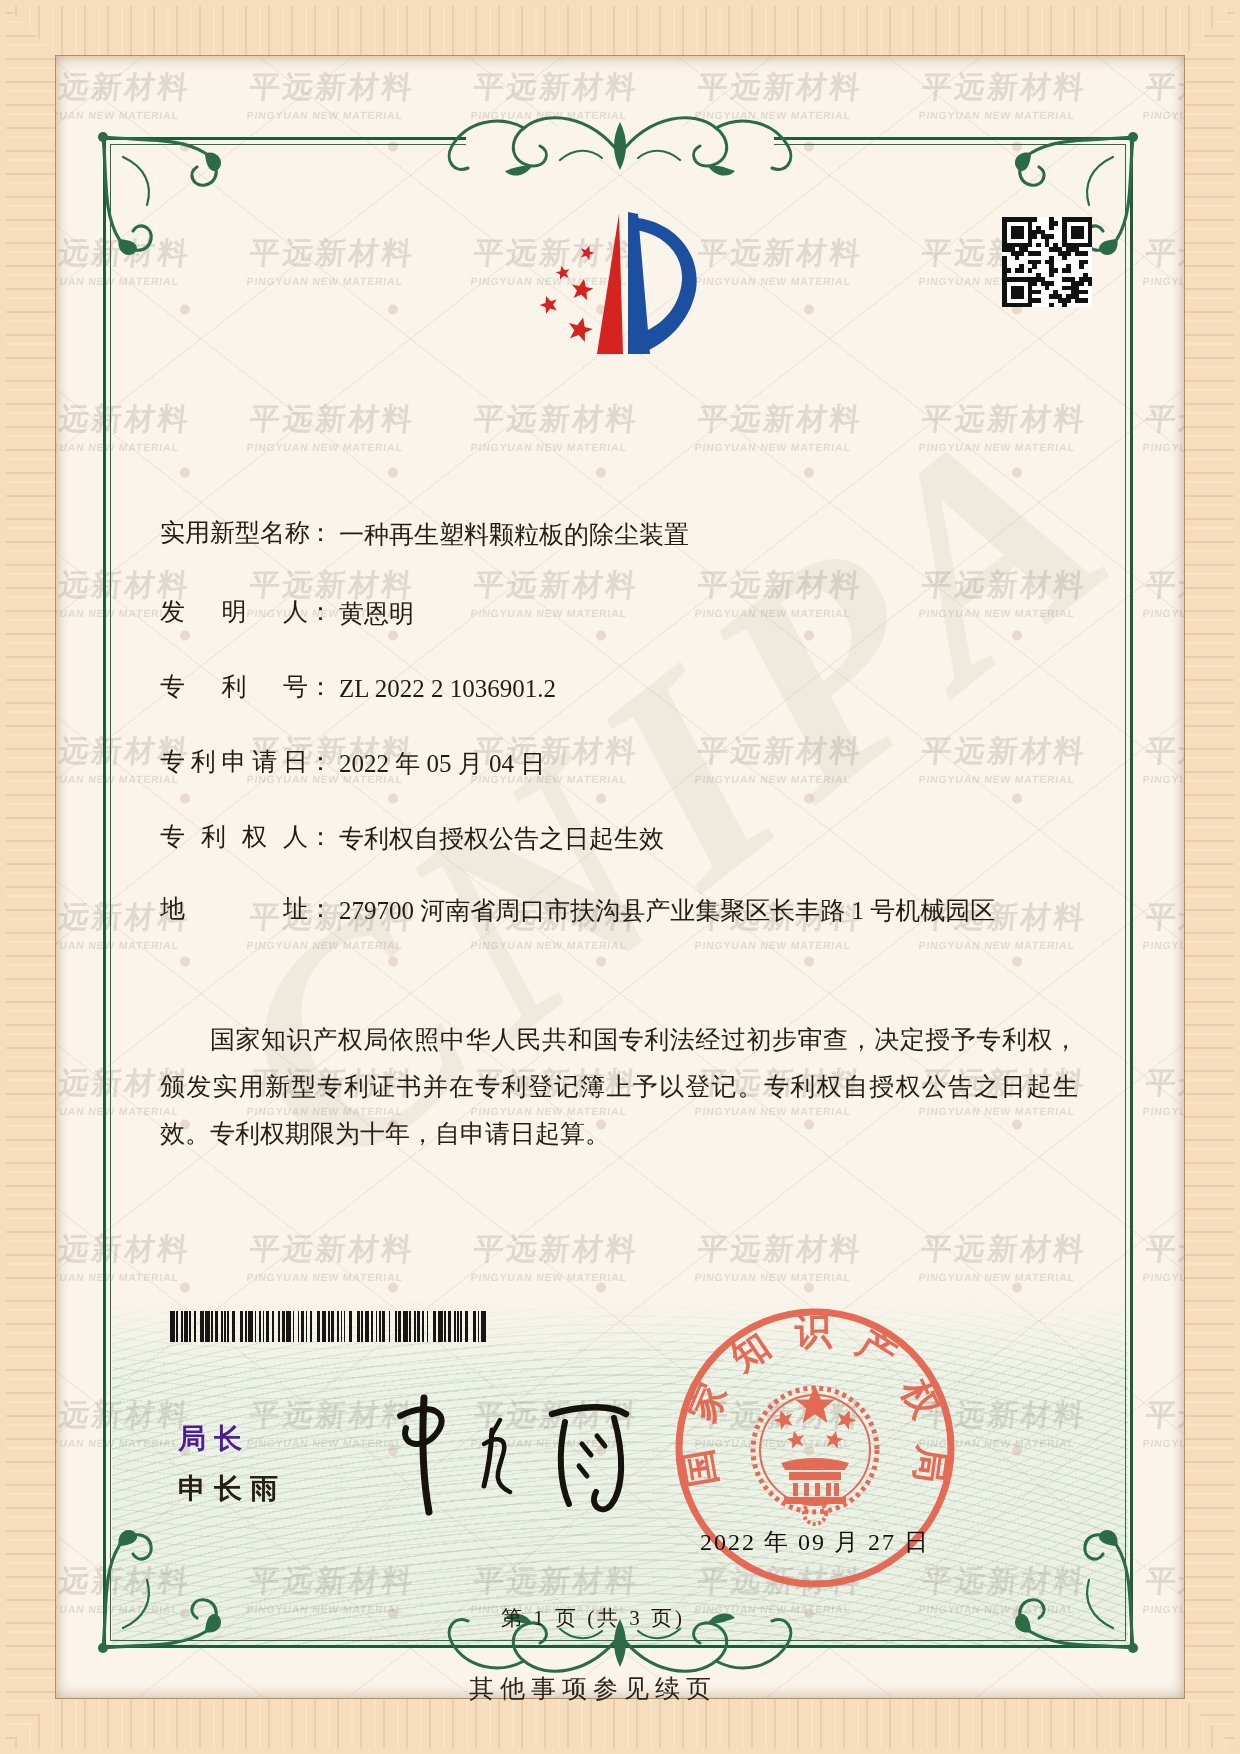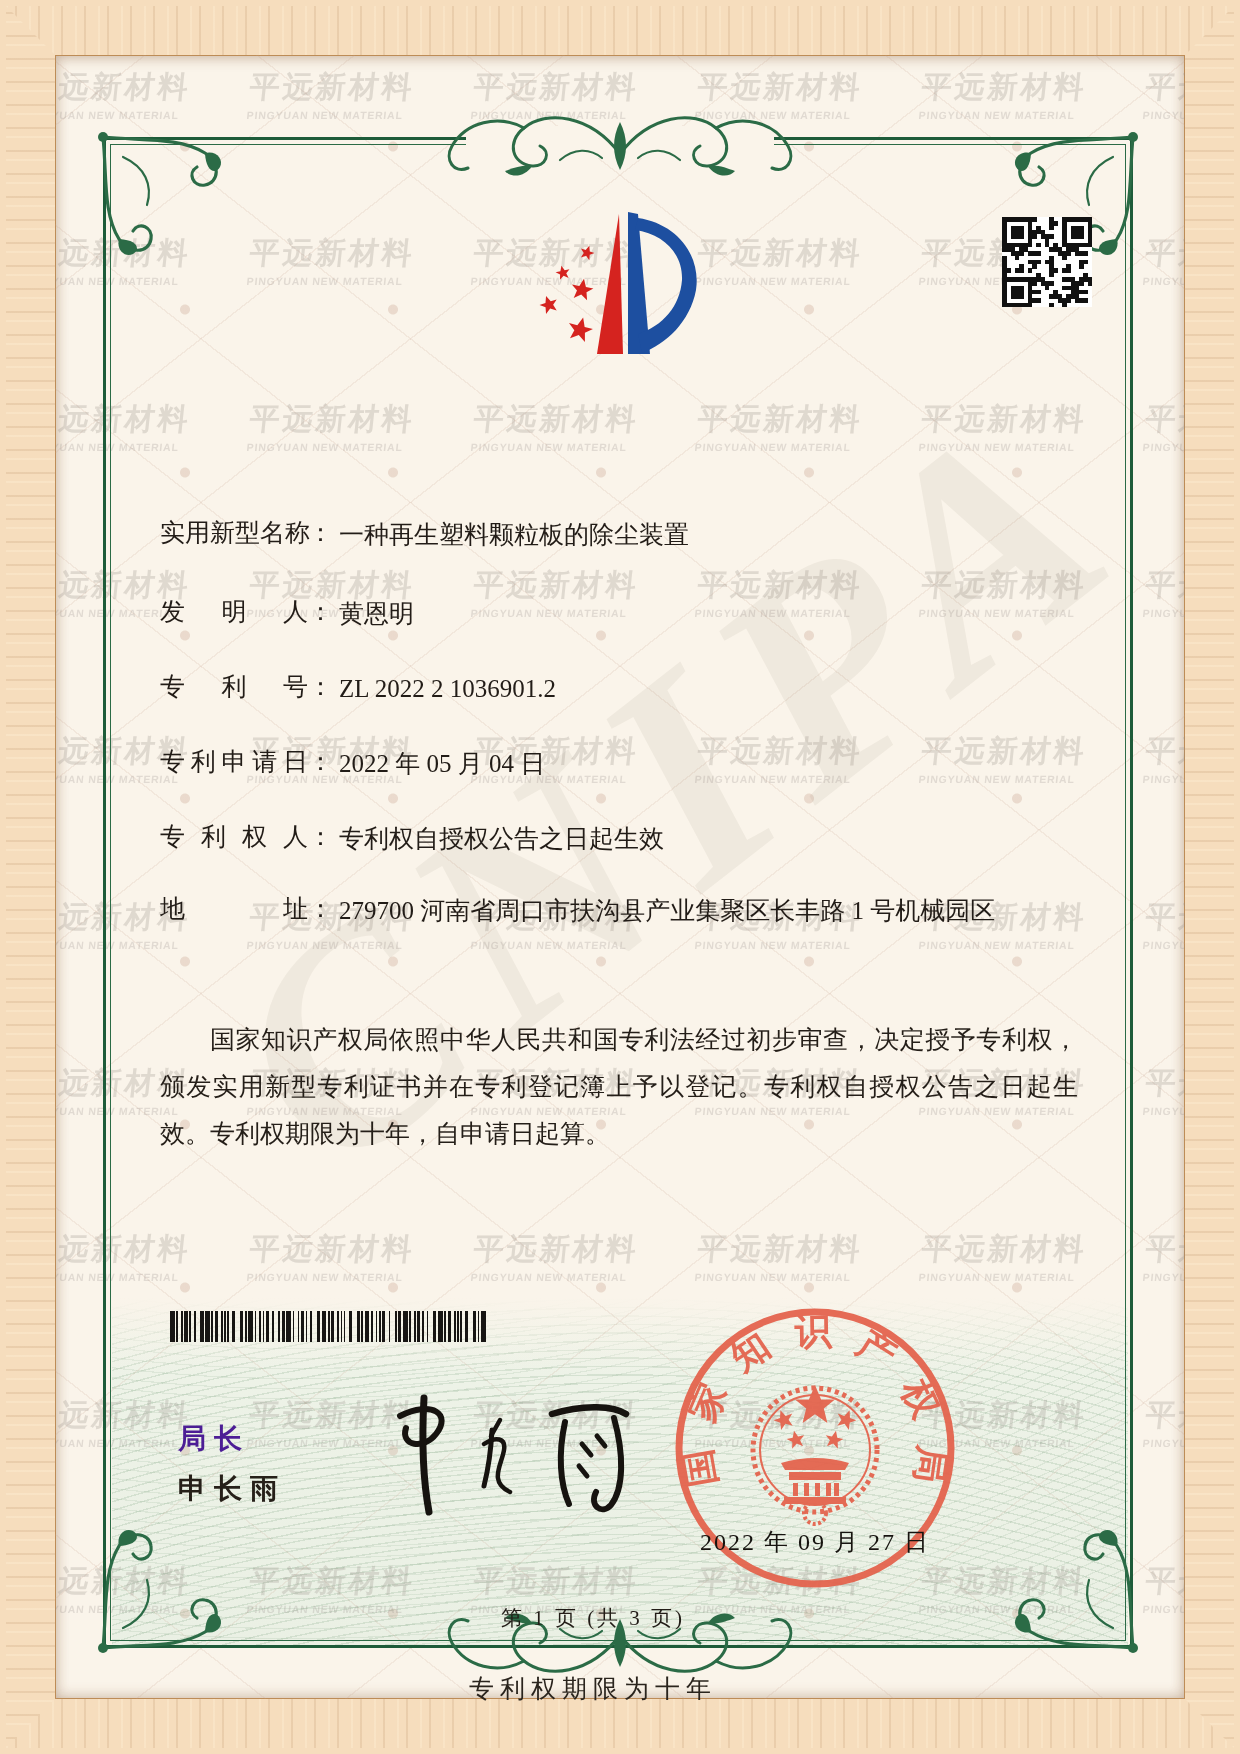--- a/index.html
+++ b/index.html
@@ -752,21 +752,21 @@
       <path d="M180,22 C212,12 242,14 254,22" stroke-width="6.5"></path>
       <path d="M193,30 C186,62 188,92 197,112" stroke-width="6"></path>
       <path d="M242,26 C252,62 252,96 239,113 C230,123 217,114 224,100" stroke-width="6"></path>
       <path d="M210,52 L219,63" stroke-width="5"></path>
       <path d="M225,44 L233,54" stroke-width="5"></path>
       <path d="M207,74 L215,84" stroke-width="5"></path>
     </g>
   </svg>
 
   <div class="abs page-no">第 1 页 (共 3 页)</div>
-  <div class="abs cont-note">专利权期限为十年</div>
+  <div class="abs cont-note">其他事项参见续页</div>
 </div>
 
 <svg class="seal-wrap" viewBox="0 0 300 300">
   <circle cx="150" cy="150" r="136" fill="none" stroke="#e4614b" stroke-width="7"></circle>
   <path id="sealTextArc" d="M52.3,185.6 A104,104 0 1 1 247.7,185.6" fill="none"></path>
   <text font-size="37" font-weight="700" fill="#e4614b" font-family="Liberation Serif,serif">
     <textPath href="#sealTextArc" startOffset="0" textLength="396" lengthAdjust="spacing">国家知识产权局</textPath>
   </text>
   <g stroke="#e4614b" fill="none">
     <circle cx="150" cy="152" r="62" stroke-width="5" stroke-dasharray="4 4"></circle>

